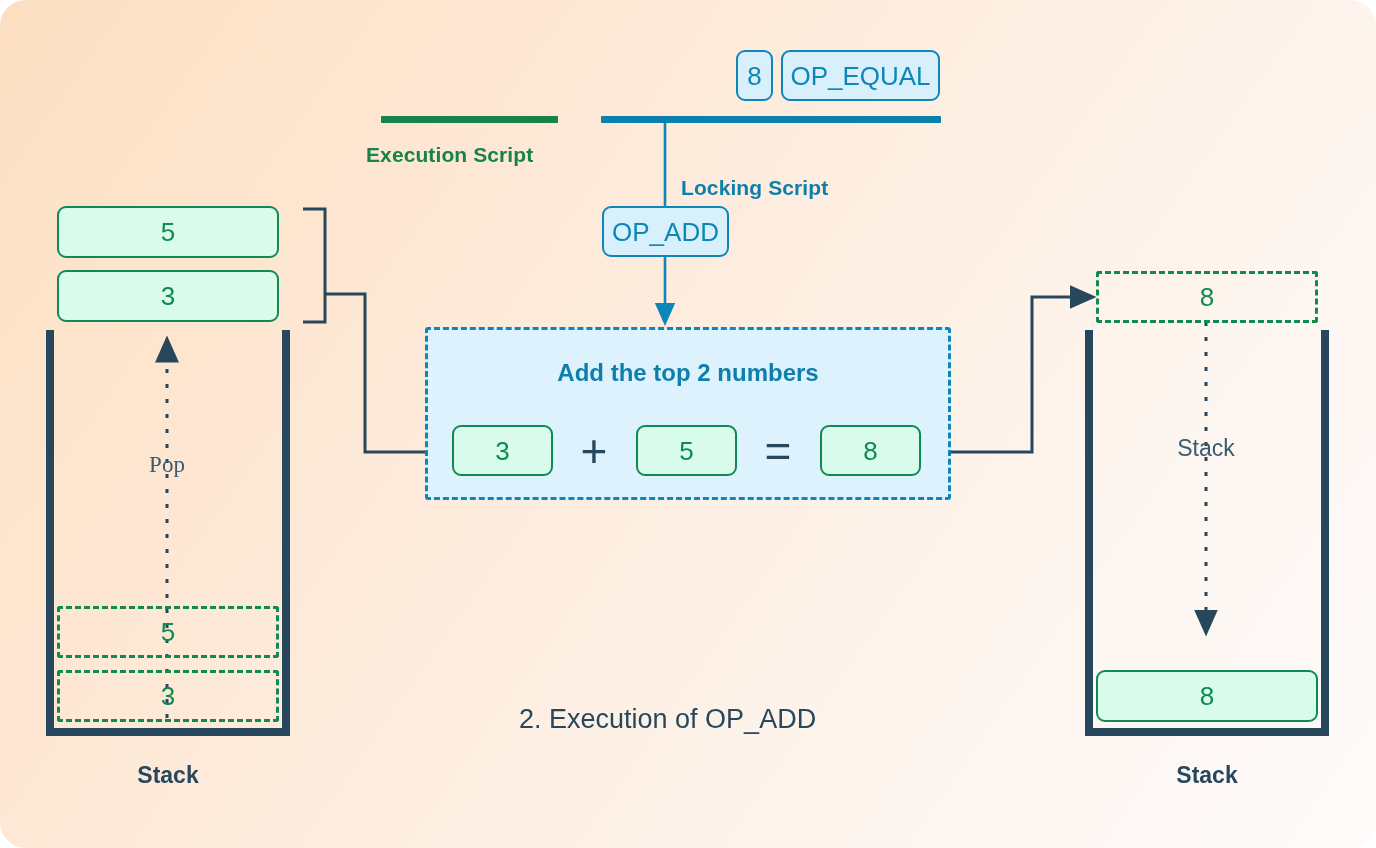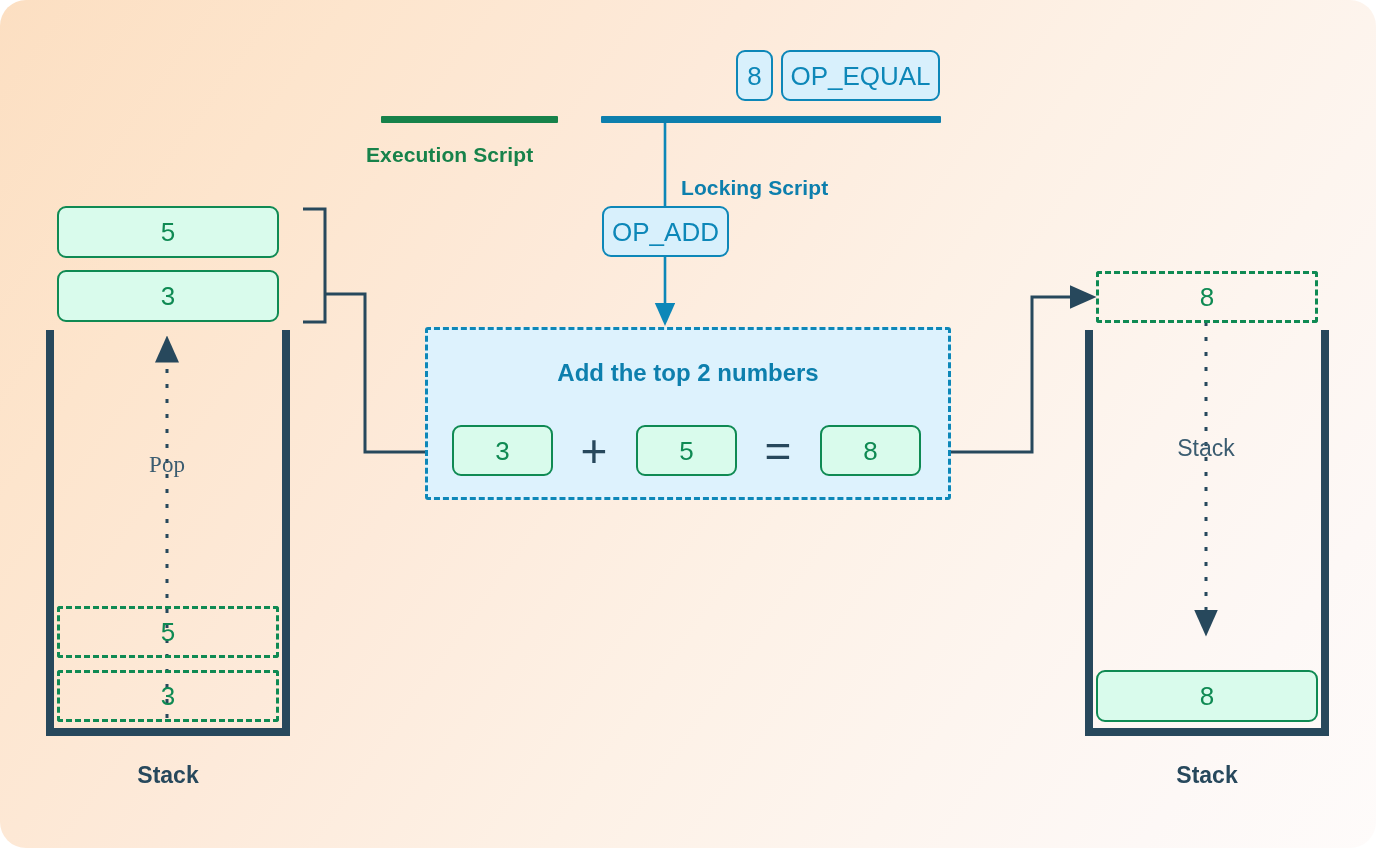--- a/index.html
+++ b/index.html
@@ -195,14 +195,15 @@
   <div class="stack-wall" style="left:1085px;top:728px;width:244px;height:8px;"></div>
 
   <div class="move-label" style="left:1156px;top:435px;width:100px;">Stack</div>
 
   <div class="vbox" style="left:1096px;top:670px;width:222px;height:52px;">
     <span>8</span>
   </div>
 
   <div class="stack-name" style="left:1105px;top:762px;width:204px;">Stack</div>
 
+  <div class="caption" style="left:519px;top:704px;">2. Execution of OP_ADD</div>
 
 </div>
 
 </body></html>

